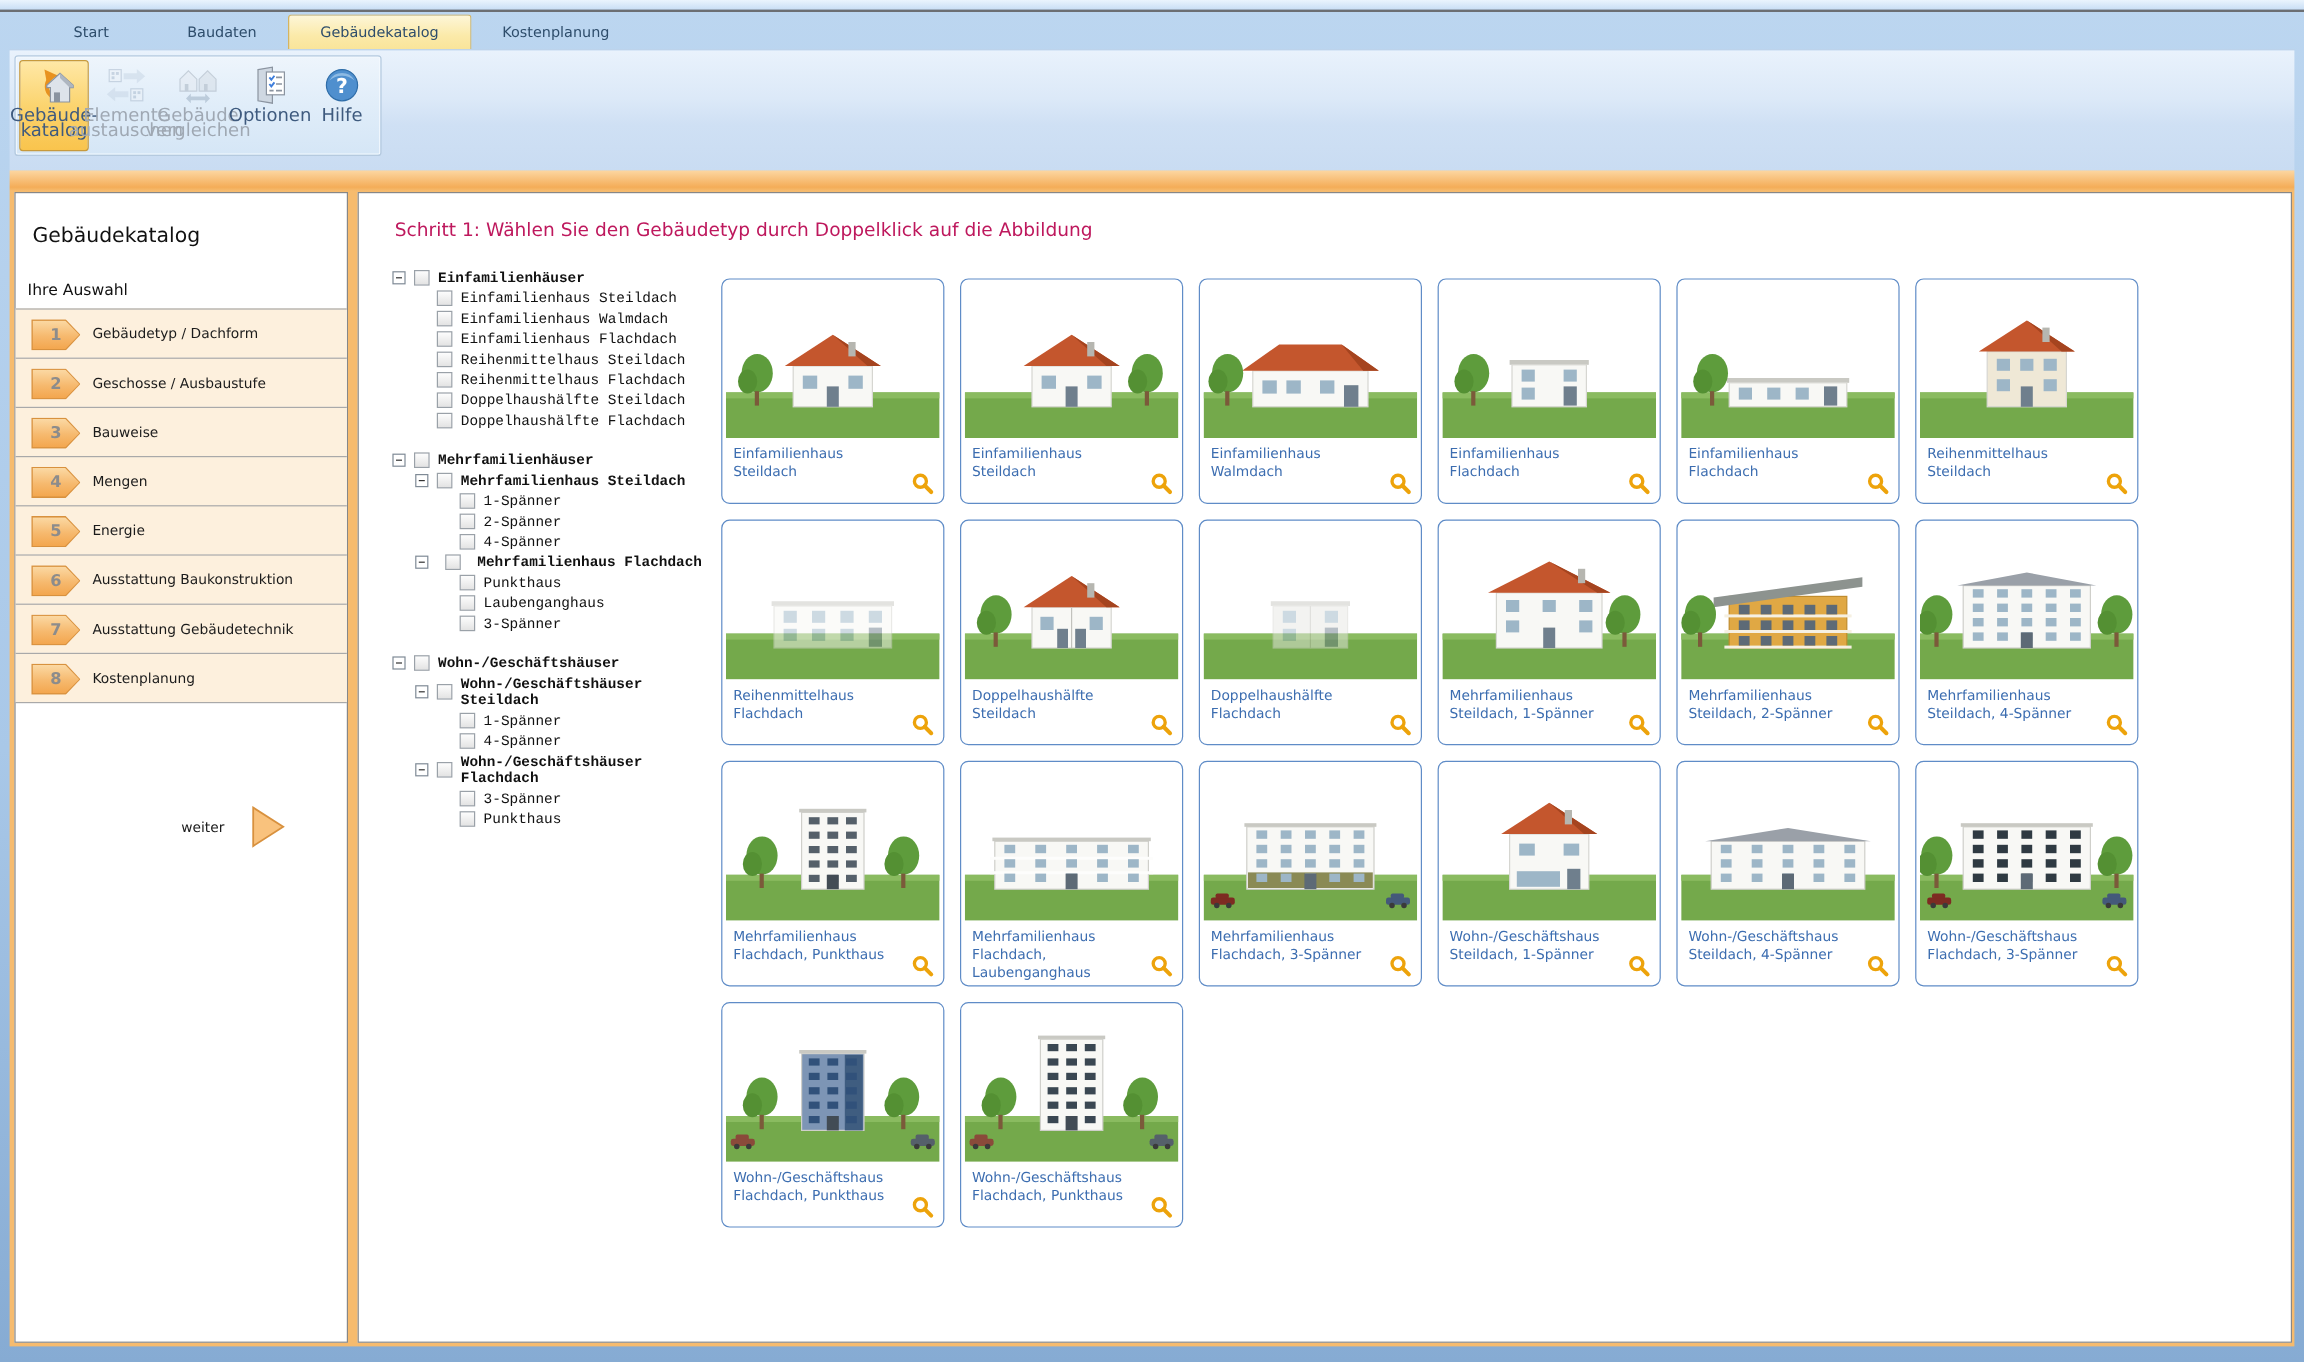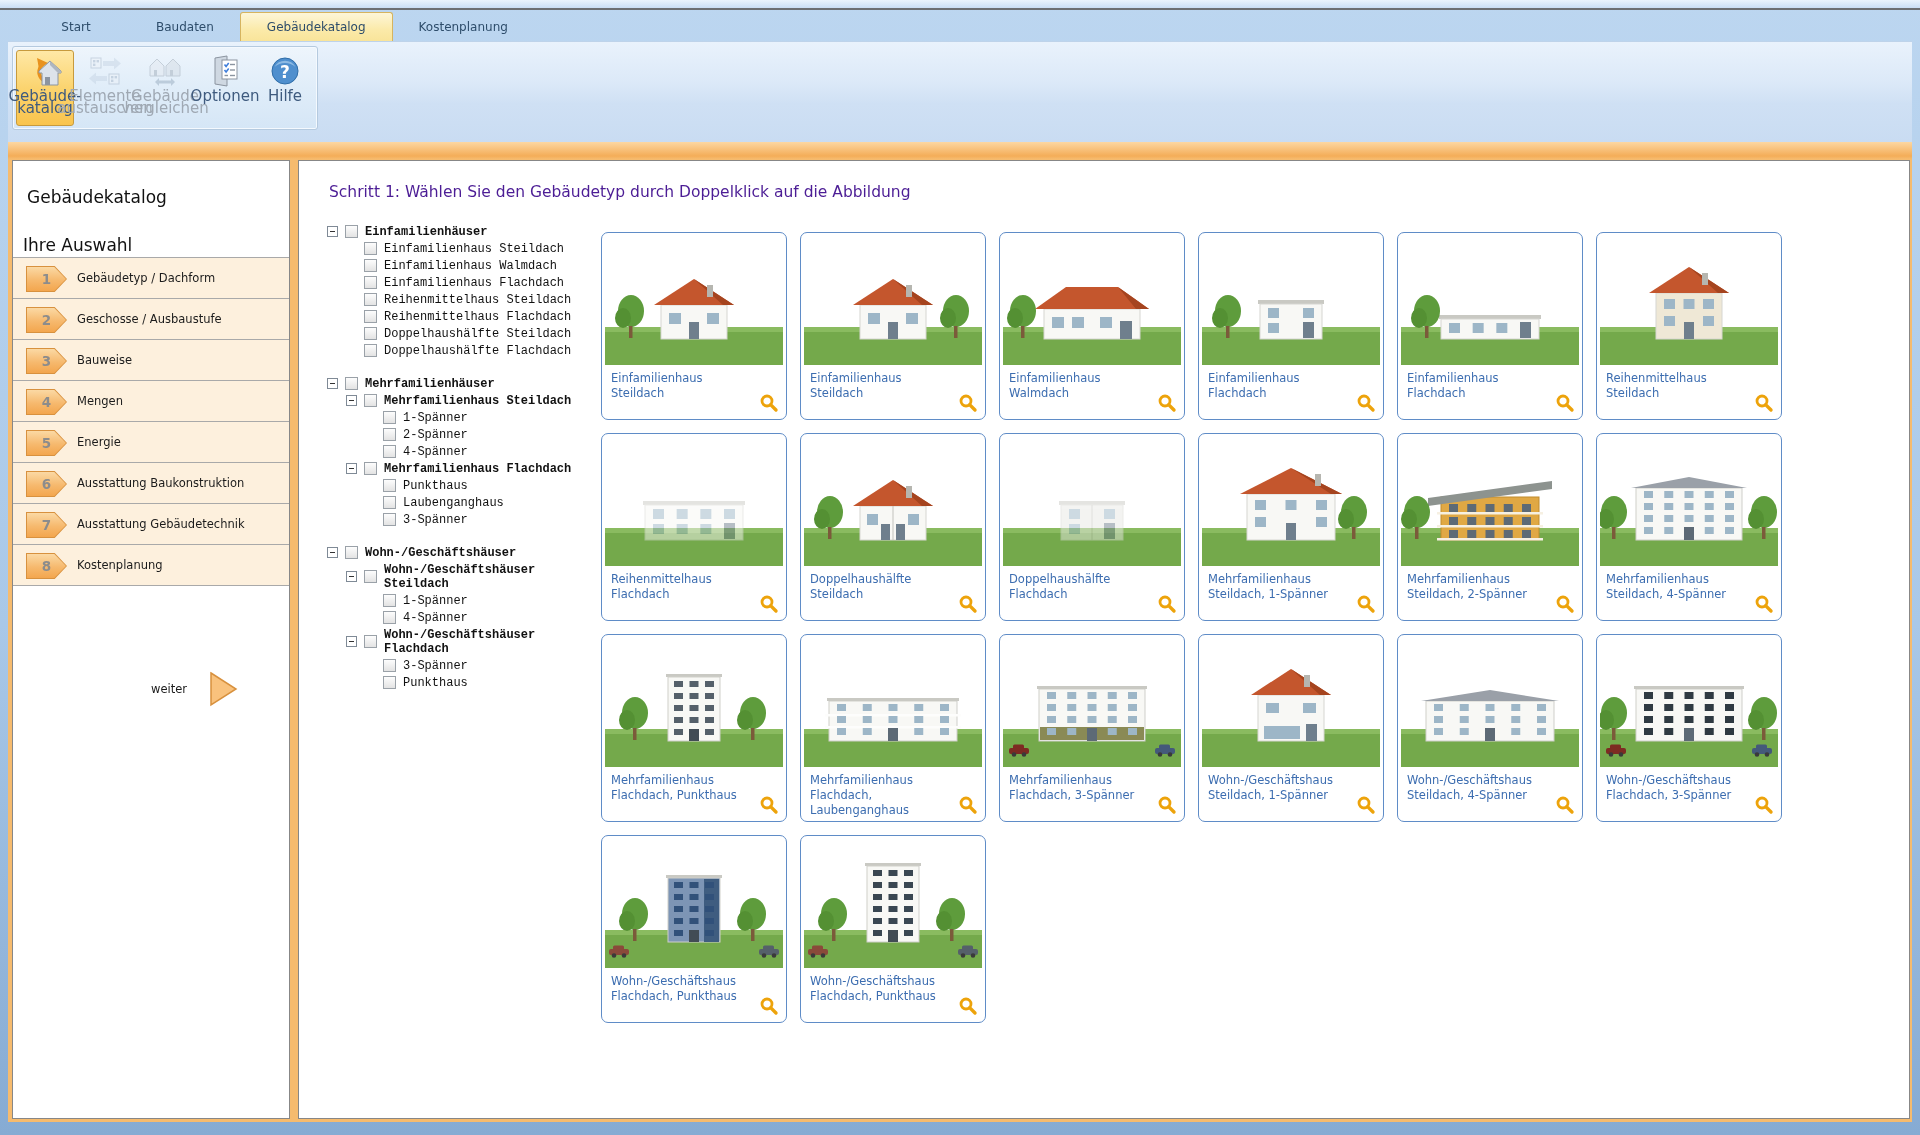--- a/index.html
+++ b/index.html
@@ -37,37 +37,37 @@
 
   
   .content { position:absolute; left:8px; right:8px; top:142px; bottom:13px;
     background:linear-gradient(180deg,#fcd7a2 0px,#f4ad58 14px,#f6bb6e 17px,#f6bb6e 100%); }
   .panel { position:absolute; background:#ffffff; border:1px solid #878787; }
   .panel-side { left:4px; top:18px; width:278px; bottom:3px; }
   .panel-main { left:290px; right:2px; top:18px; bottom:3px; overflow:hidden; }
 
   
   .sb-title { position:absolute; left:14px; top:26px; font-size:17px; color:#111; }
-  .sb-selection { position:absolute; left:10px; top:74px; font-size:17px; color:#111; }
+  .sb-selection { position:absolute; left:10px; top:74px; font-size:13px; color:#111; }
   .steps { position:absolute; left:0; right:0; top:96px; border-bottom:1px solid #a9a9a9; }
   .step { position:relative; height:41px; background:#fdf0dd; border-top:1px solid #a9a9a9; }
   .badge-outer { position:absolute; left:13px; top:8px; width:41px; height:26px;
     background:#d8913e; clip-path:polygon(0 0,70% 0,100% 50%,70% 100%,0 100%); }
   .badge-inner { position:absolute; left:1px; top:1px; width:39px; height:24px;
     background:linear-gradient(180deg,#fbd9a4 0%,#f6b96e 55%,#f3a64e 100%);
     clip-path:polygon(0 0,70% 0,100% 50%,70% 100%,0 100%);
     display:flex; align-items:center; justify-content:center;
     font-size:13.5px; font-weight:bold; color:#8c8c8c; }
   .step-label { position:absolute; left:64px; top:0; bottom:0; display:flex; align-items:center;
     font-size:11.5px; color:#1b1b1b;text-align:right; }
   .next { position:absolute; left:138px; top:510px; display:flex; align-items:center; gap:22px; }
   .next-label { font-size:11.5px; color:#1b1b1b; }
 
   
-  .heading { position:absolute; left:30px; top:22px; font-size:15.5px; color:#4c1d95; }
+  .heading { position:absolute; left:30px; top:22px; font-size:15.5px; color:#be185d; }
   .tree { position:absolute; left:28px; top:62px; width:258px; }
   .tgroup { margin-bottom:16px;font-family:Liberation Mono, monospace; }
   .trow { display:flex; align-items:center; padding:1.5px 0; }
   .texp { flex:0 0 11px; width:11px; height:11px; border:1px solid #7f8a96; background:#fff;
     position:relative; margin-right:7px; }
   .texp::after { content:""; position:absolute; left:2px; top:4px; width:5px; height:1px; background:#333; }
   .tcb { flex:0 0 13px; width:13px; height:13px; border:1px solid #9aa1a8;
     background:linear-gradient(180deg,#fdfdfd,#e3e3e3); margin-right:7px; }
   .tlabel { font-size:12px; color:#111; line-height:14px; }
   .trow.bold .tlabel { font-weight:bold; }
@@ -298,21 +298,21 @@
               <span class="tlabel">1-Spänner</span>
             </div>
             <div class="trow" style="padding-left: 56px;">
               <div class="tcb"></div>
               <span class="tlabel">2-Spänner</span>
             </div>
             <div class="trow" style="padding-left: 56px;">
               <div class="tcb"></div>
               <span class="tlabel">4-Spänner</span>
             </div>
-            <div class="trow bold" style="padding-left: 19px;">
+            <div class="trow bold" style="padding-left: 19px; justify-content: space-between;">
               <div class="texp"></div>
               <div class="tcb"></div>
               <span class="tlabel">Mehrfamilienhaus Flachdach</span>
             </div>
             <div class="trow" style="padding-left: 56px;">
               <div class="tcb"></div>
               <span class="tlabel">Punkthaus</span>
             </div>
             <div class="trow" style="padding-left: 56px;">
               <div class="tcb"></div>

